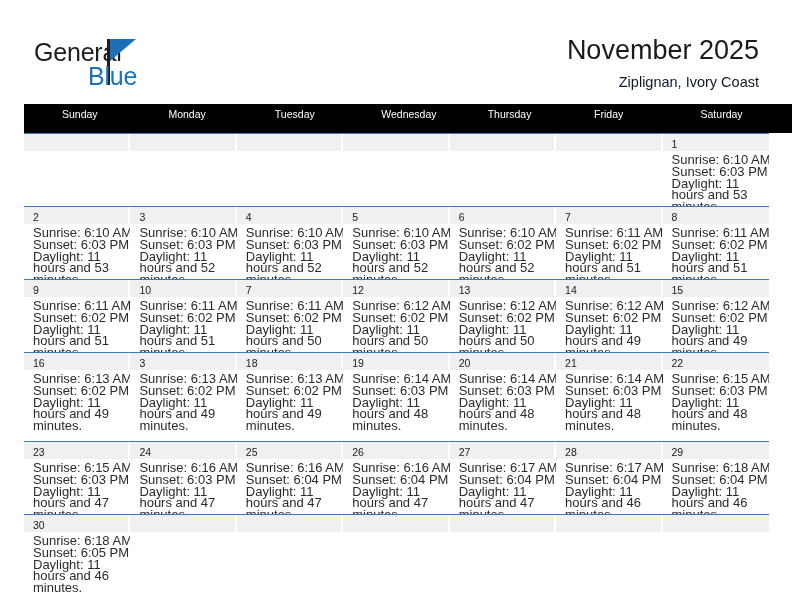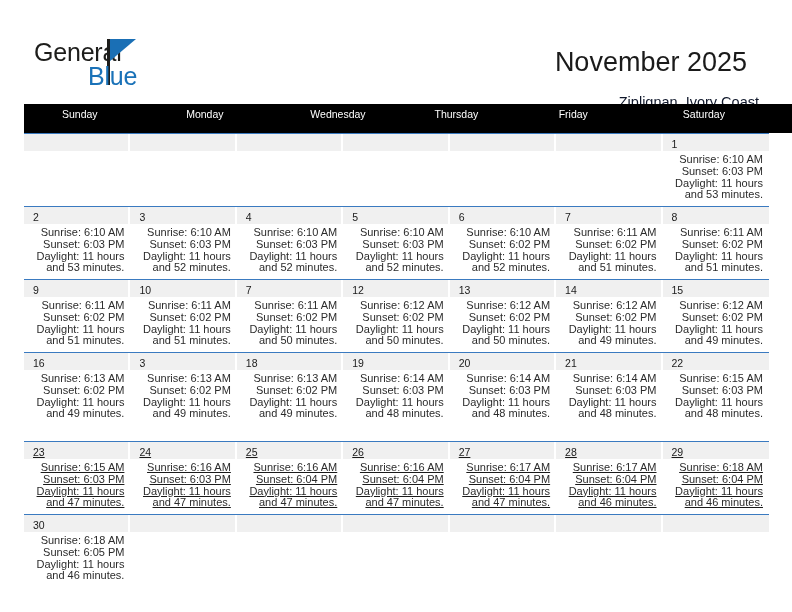--- a/index.html
+++ b/index.html
@@ -79,21 +79,21 @@
     position: absolute;
     right: 33px;
     top: 34px;
     text-align: right;
   }
   .cal-title {
     font-size: 27px;
     line-height: 33px;
     font-weight: normal;
     color: #1a1a1a;
-    margin: 12px;
+    margin: 0;
     white-space: nowrap;
   }
   .cal-subtitle {
     font-size: 14.5px;
     line-height: 22px;
     color: #0f172a;
     margin: 4px 0 0 0;
     white-space: nowrap;
   }
 
@@ -130,21 +130,21 @@
     box-sizing: border-box;
     position: relative;
   }
   .week:first-of-type {
     border-top: none;
   }
   .week.w1 { height: 73px; }
   .week.w2 { height: 73px; }
   .week.w3 { height: 73px; }
   .week.w4 { height: 89px; }
-  .week.w5 { height: 73px; text-decoration: underline; }
+  .week.w5 { height: 73px; }
   .week.w6 { height: 84px; }
 
   .day-cell {
     flex: 1 1 0;
     box-sizing: border-box;
     position: relative;
     overflow: hidden;
   }
 
   .day-band {
@@ -156,24 +156,23 @@
     margin-right: 0;
   }
   .day-num {
     font-size: 10.5px;
     line-height: 17px;
     color: #1a1a1a;
     padding-left: 9px;
   }
   .day-info {
     padding: 3px 6px 0 9px;
-    font-size: 11px;
+    font-size: 13px;
     line-height: 11.8px;
     color: #2b2b2b;
-    text-align: right;
   }
   .day-info div {
     white-space: nowrap;
   }
   .day-info .wrap {
     white-space: normal;
   }
 </style>
 </head>
 <body>
@@ -194,20 +193,21 @@
       <div class="cal-subtitle">Ziplignan, Ivory Coast</div>
     </div>
 
   </div>
 
   <div class="calendar">
 
     <div class="weekdays">
       <div class="weekday">Sunday</div>
       <div class="weekday">Monday</div>
+      <div class="weekday">Tuesday</div>
       <div class="weekday">Wednesday</div>
       <div class="weekday">Thursday</div>
       <div class="weekday">Friday</div>
       <div class="weekday">Saturday</div>
     </div>
 
     <div class="week w1">
       <div class="day-cell">
         <div class="day-band"><span class="day-num"></span></div>
         <div class="day-info">

